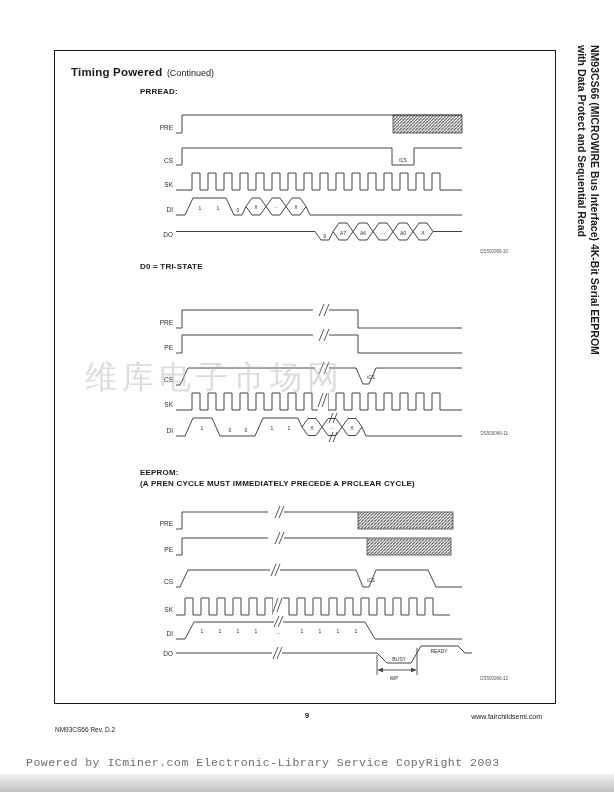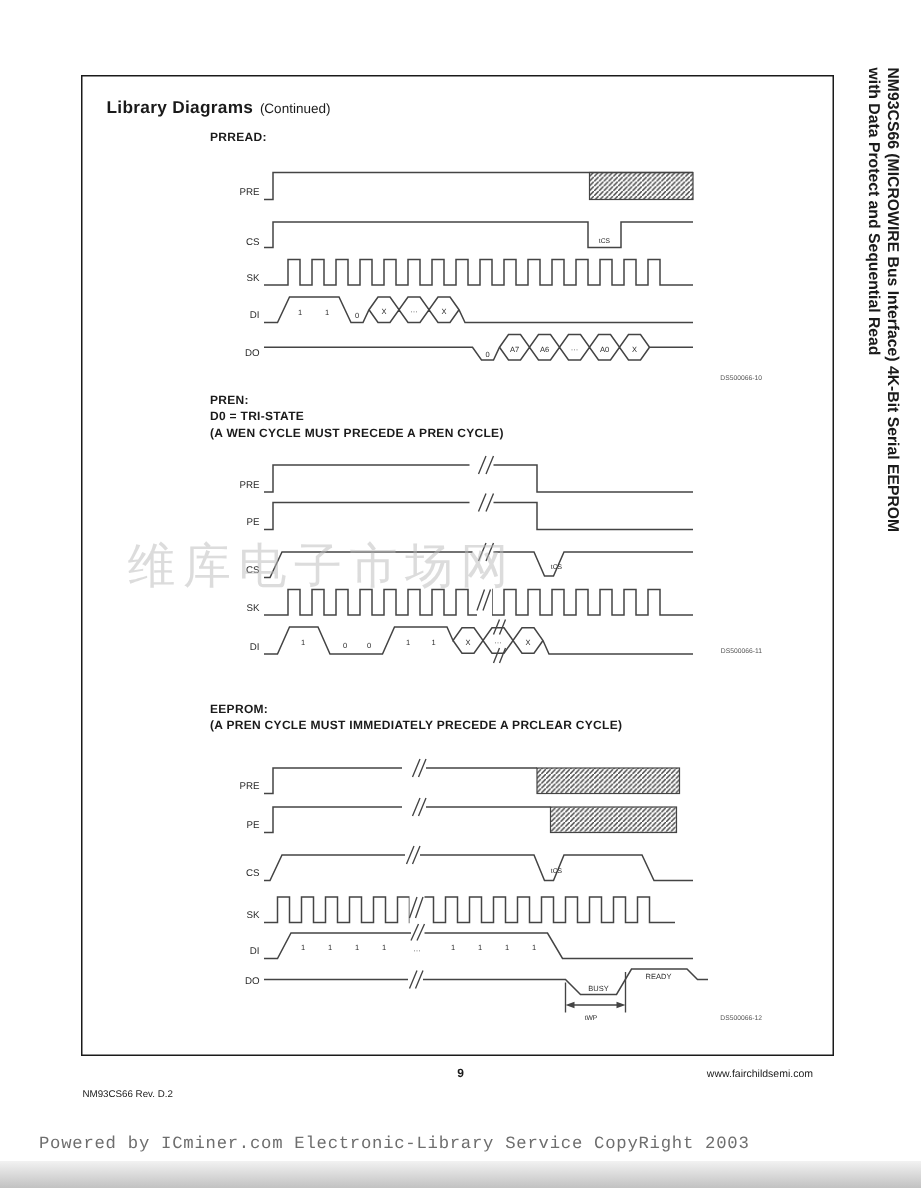--- a/index.html
+++ b/index.html
@@ -40,21 +40,21 @@
            font-size:11.5px;color:#6e6e6e;letter-spacing:.5px;white-space:nowrap;padding-left:24px;}
   .bottomstrip{position:absolute;left:0;top:774px;width:614px;height:18px;
                background:linear-gradient(to bottom,#f2f2f2,#c2c2c2);}
 </style>
 </head>
 <body>
 
 <div class="frame"></div>
 
 <div class="header">
-  <span class="main">Library Diagrams</span>
+  <span class="main">Timing Powered</span>
   <span class="note">(Continued)</span>
 </div>
 
 <div class="side-title">
   <div>NM93CS66 (MICROWIRE Bus Interface) 4K-Bit Serial EEPROM</div>
   <div>with Data Protect and Sequential Read</div>
 </div>
 
 <div class="dgtitle t1">
   <div>PRREAD:</div>
@@ -92,23 +92,21 @@
   <text class="bit" x="203" y="129.5" text-anchor="middle">A7</text>
   <text class="bit" x="223" y="129.5" text-anchor="middle">A6</text>
   <text class="bit" x="243" y="129.5" text-anchor="middle">···</text>
   <text class="bit" x="263" y="129.5" text-anchor="middle">A0</text>
   <text class="bit" x="283" y="129.5" text-anchor="middle">X</text>
 
   <text class="ds" x="368" y="148" text-anchor="end">DS500066-10</text>
 </svg>
 
 <div class="dgtitle t2">
-  <div>PREN:</div>
   <div>D0 = TRI-STATE</div>
-  <div>(A WEN CYCLE MUST PRECEDE A PREN CYCLE)</div>
 </div>
 
 <svg id="svg2" width="380" height="155" viewBox="0 0 380 155">
   <text class="sig" x="33" y="25" text-anchor="end">PRE</text>
   <text class="sig" x="33" y="50" text-anchor="end">PE</text>
   <text class="sig" x="33" y="82" text-anchor="end">CS</text>
   <text class="sig" x="33" y="107" text-anchor="end">SK</text>
   <text class="sig" x="33" y="133" text-anchor="end">DI</text>
 
   <path class="wave" d="M36,28 h6 v-18 h131 M189,10 h29 v18 h104"></path>

